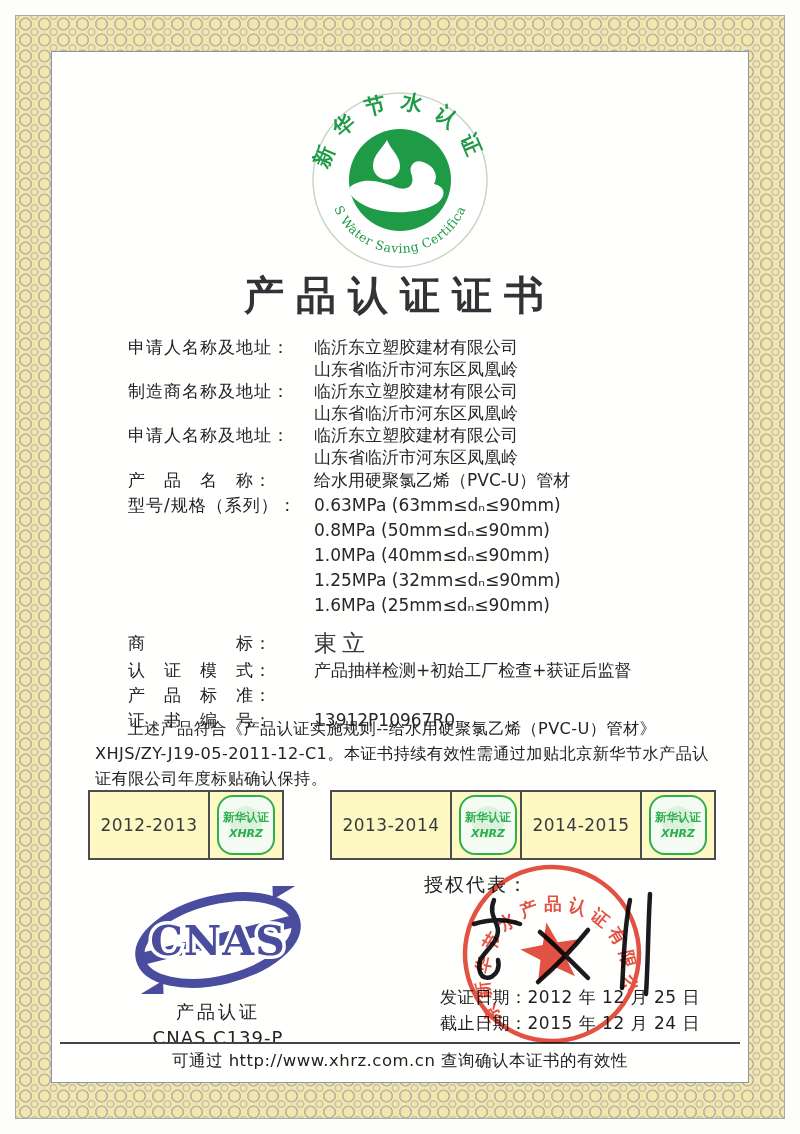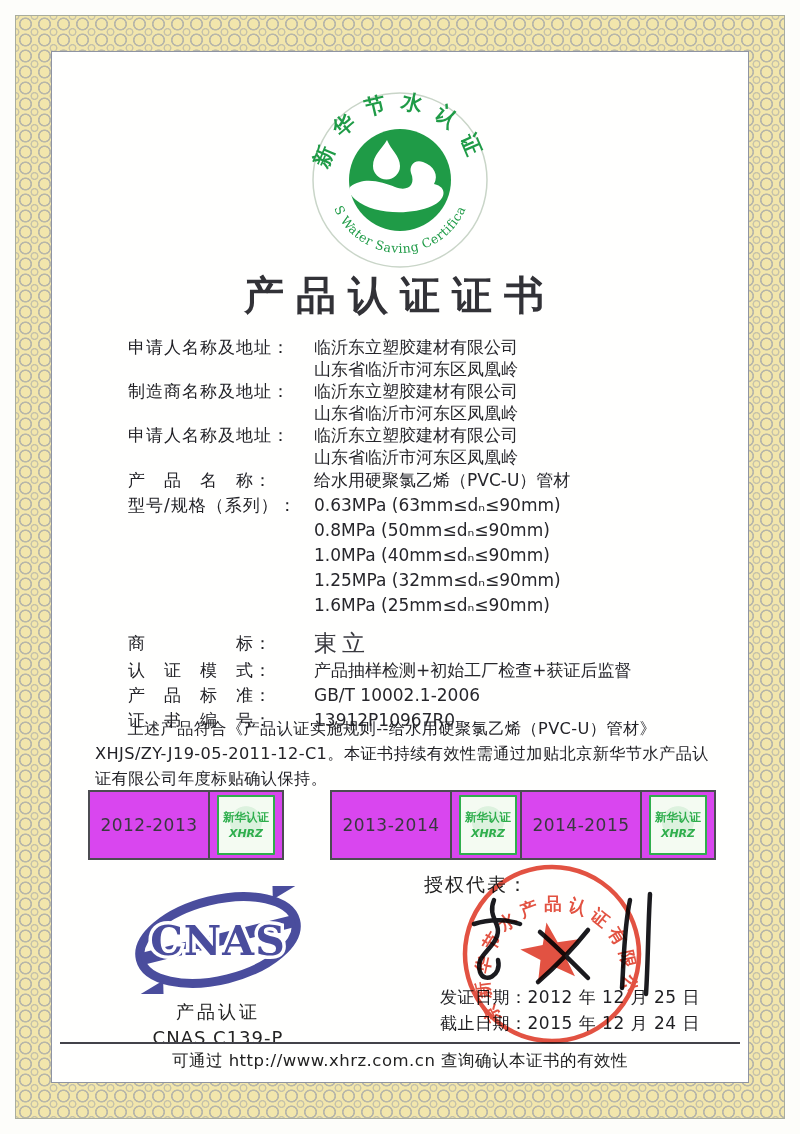--- a/index.html
+++ b/index.html
@@ -39,25 +39,25 @@
   .lh25, .lh25 .flabel, .lh25 .fvals div{line-height:25px;}
   .tm-row{margin-top:6px;height:34px;align-items:flex-end;}
   .tm-row .flabel{line-height:30px;}
   .tm-value{font-family:"DejaVu Serif","Liberation Serif",serif;font-size:23px;letter-spacing:5px;line-height:30px;color:#3a3a40;}
   
   .statement{
     position:absolute;left:95px;top:716px;width:618px;
     font-size:16.2px;line-height:25px;text-indent:2em;letter-spacing:.4px;color:#222227;
   }
   
-  .ybox{position:absolute;top:790px;width:192px;height:66px;border:2px solid #4c4c52;display:flex;background:#d946ef;}
+  .ybox{position:absolute;top:790px;width:192px;height:66px;border:2px solid #4c4c52;display:flex;background:#fef9c3;}
   .ycell{flex:1;display:flex;align-items:center;justify-content:center;font-size:17px;color:#39393f;letter-spacing:.5px;}
   .scell{width:72px;flex:none;border-left:2px solid #4c4c52;display:flex;align-items:center;justify-content:center;}
   .sticker{
-    width:54px;height:56px;border:2.5px solid #2fae4d;border-radius:1px;
+    width:54px;height:56px;border:2.5px solid #2fae4d;border-radius:16px;
     background:
       radial-gradient(circle at 50% 45%, rgba(47,174,77,.12) 0 38%, rgba(0,0,0,0) 40%),
       #f4fbf2;
     display:flex;flex-direction:column;align-items:center;justify-content:center;gap:2px;
   }
   .sticker .l1{font-size:11.5px;font-weight:bold;color:#2fae4d;letter-spacing:0;}
   .sticker .l2{font-size:11px;font-weight:bold;font-style:italic;color:#2fae4d;}
   
   .cnas{position:absolute;left:118px;top:886px;width:200px;text-align:center;}
   .cnas svg{display:block;margin:0 auto;}
@@ -145,23 +145,20 @@
         </div>
     </div>
     <div class="frow lh25">
       <div class="flabel">认　证　模　式：</div>
       <div class="fvals">
           <div>产品抽样检测+初始工厂检查+获证后监督</div>
         </div>
     </div>
     <div class="frow lh25">
       <div class="flabel">产　品　标　准：</div>
-      <div class="fvals">
-          <div>GB/T 10002.1-2006</div>
-        </div>
     </div>
     <div class="frow lh25">
       <div class="flabel">证　书　编　号：</div>
       <div class="fvals">
           <div>13912P10967R0</div>
         </div>
     </div>
   </div>
 
   <div class="statement">上述产品符合《产品认证实施规则--给水用硬聚氯乙烯（PVC-U）管材》XHJS/ZY-J19-05-2011-12-C1。本证书持续有效性需通过加贴北京新华节水产品认证有限公司年度标贴确认保持。</div>

